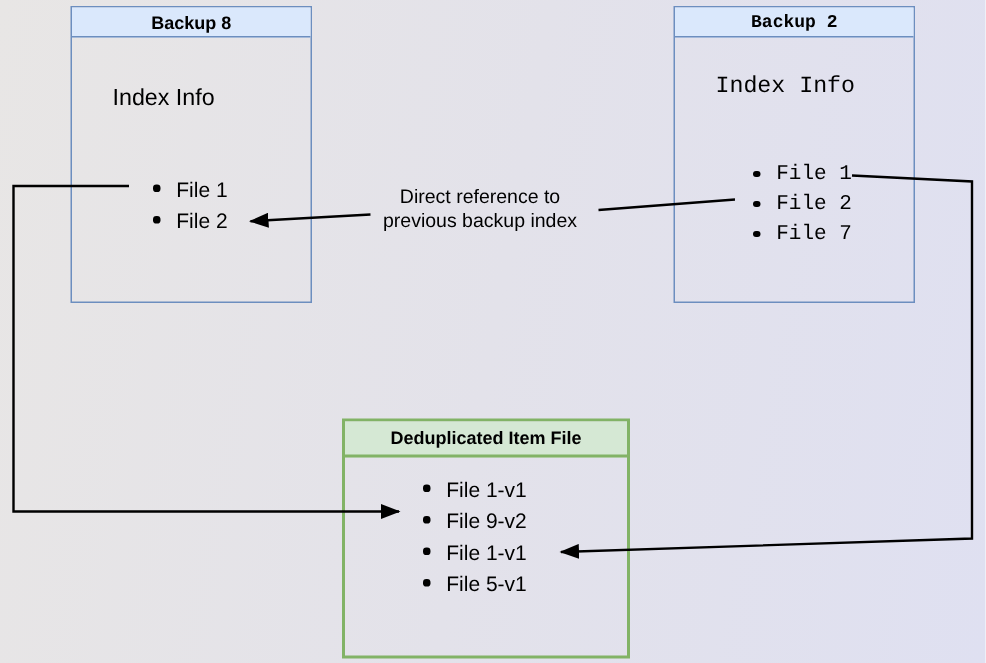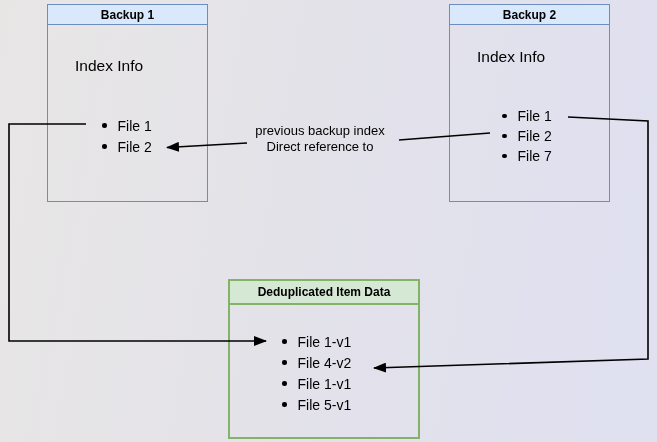--- a/index.html
+++ b/index.html
@@ -83,73 +83,73 @@
         <path d="M0,0 L13,5 L0,10 z" fill="#000000"></path>
       </marker>
     </defs>
     <path d="M 86 124 L 9 124 L 9 341 L 266 341" fill="none" stroke="#000000" stroke-width="1.6" marker-end="url(#arrowhead)"></path>
     <path d="M 568 117 L 648 121 L 648 359 L 374 368" fill="none" stroke="#000000" stroke-width="1.6" marker-end="url(#arrowhead)"></path>
     <path d="M 490 133 L 399 140" fill="none" stroke="#000000" stroke-width="1.6"></path>
     <path d="M 247 143 L 167 147.5" fill="none" stroke="#000000" stroke-width="1.6" marker-end="url(#arrowhead)"></path>
   </svg>
 
   <div class="node blue" style="left:47px; top:4px; width:161px; height:198px;">
-    <div class="node-header">Backup 1</div>
+    <div class="node-header">Backup 8</div>
     <div class="subtitle" style="left:27px; top:52px;">Index Info</div>
     <div class="filelist" style="left:54px; top:110px;">
       <div class="filerow">
         <span class="bullet"></span>
         <span>File 1</span>
       </div>
       <div class="filerow">
         <span class="bullet"></span>
         <span>File 2</span>
       </div>
     </div>
   </div>
 
-  <div class="node blue" style="left:449px; top:4px; width:161px; height:198px;">
+  <div class="node blue" style="left:449px; top:4px; width:161px; height:198px;font-family:Liberation Mono, monospace;">
     <div class="node-header">Backup 2</div>
     <div class="subtitle" style="left:27px; top:43px;">Index Info</div>
     <div class="filelist" style="left:52px; top:101px;">
       <div class="filerow h20">
         <span class="bullet"></span>
         <span>File 1</span>
       </div>
       <div class="filerow h20">
         <span class="bullet"></span>
         <span>File 2</span>
       </div>
       <div class="filerow h20">
         <span class="bullet"></span>
         <span>File 7</span>
       </div>
     </div>
   </div>
 
   <div class="node green" style="left:228px; top:279px; width:192px; height:160px;">
-    <div class="node-header">Deduplicated Item Data</div>
-    <div class="filelist" style="left:52px; top:50px;">
+    <div class="node-header">Deduplicated Item File</div>
+    <div class="filelist" style="left:52px; top:34px;">
       <div class="filerow">
         <span class="bullet"></span>
         <span>File 1-v1</span>
       </div>
       <div class="filerow">
         <span class="bullet"></span>
-        <span>File 4-v2</span>
+        <span>File 9-v2</span>
       </div>
       <div class="filerow">
         <span class="bullet"></span>
         <span>File 1-v1</span>
       </div>
       <div class="filerow">
         <span class="bullet"></span>
         <span>File 5-v1</span>
       </div>
     </div>
   </div>
 
   <div class="annotation">
+    <div>Direct reference to</div>
     <div>previous backup index</div>
-    <div>Direct reference to</div>
   </div>
 
 </div>
 
 </body></html>

